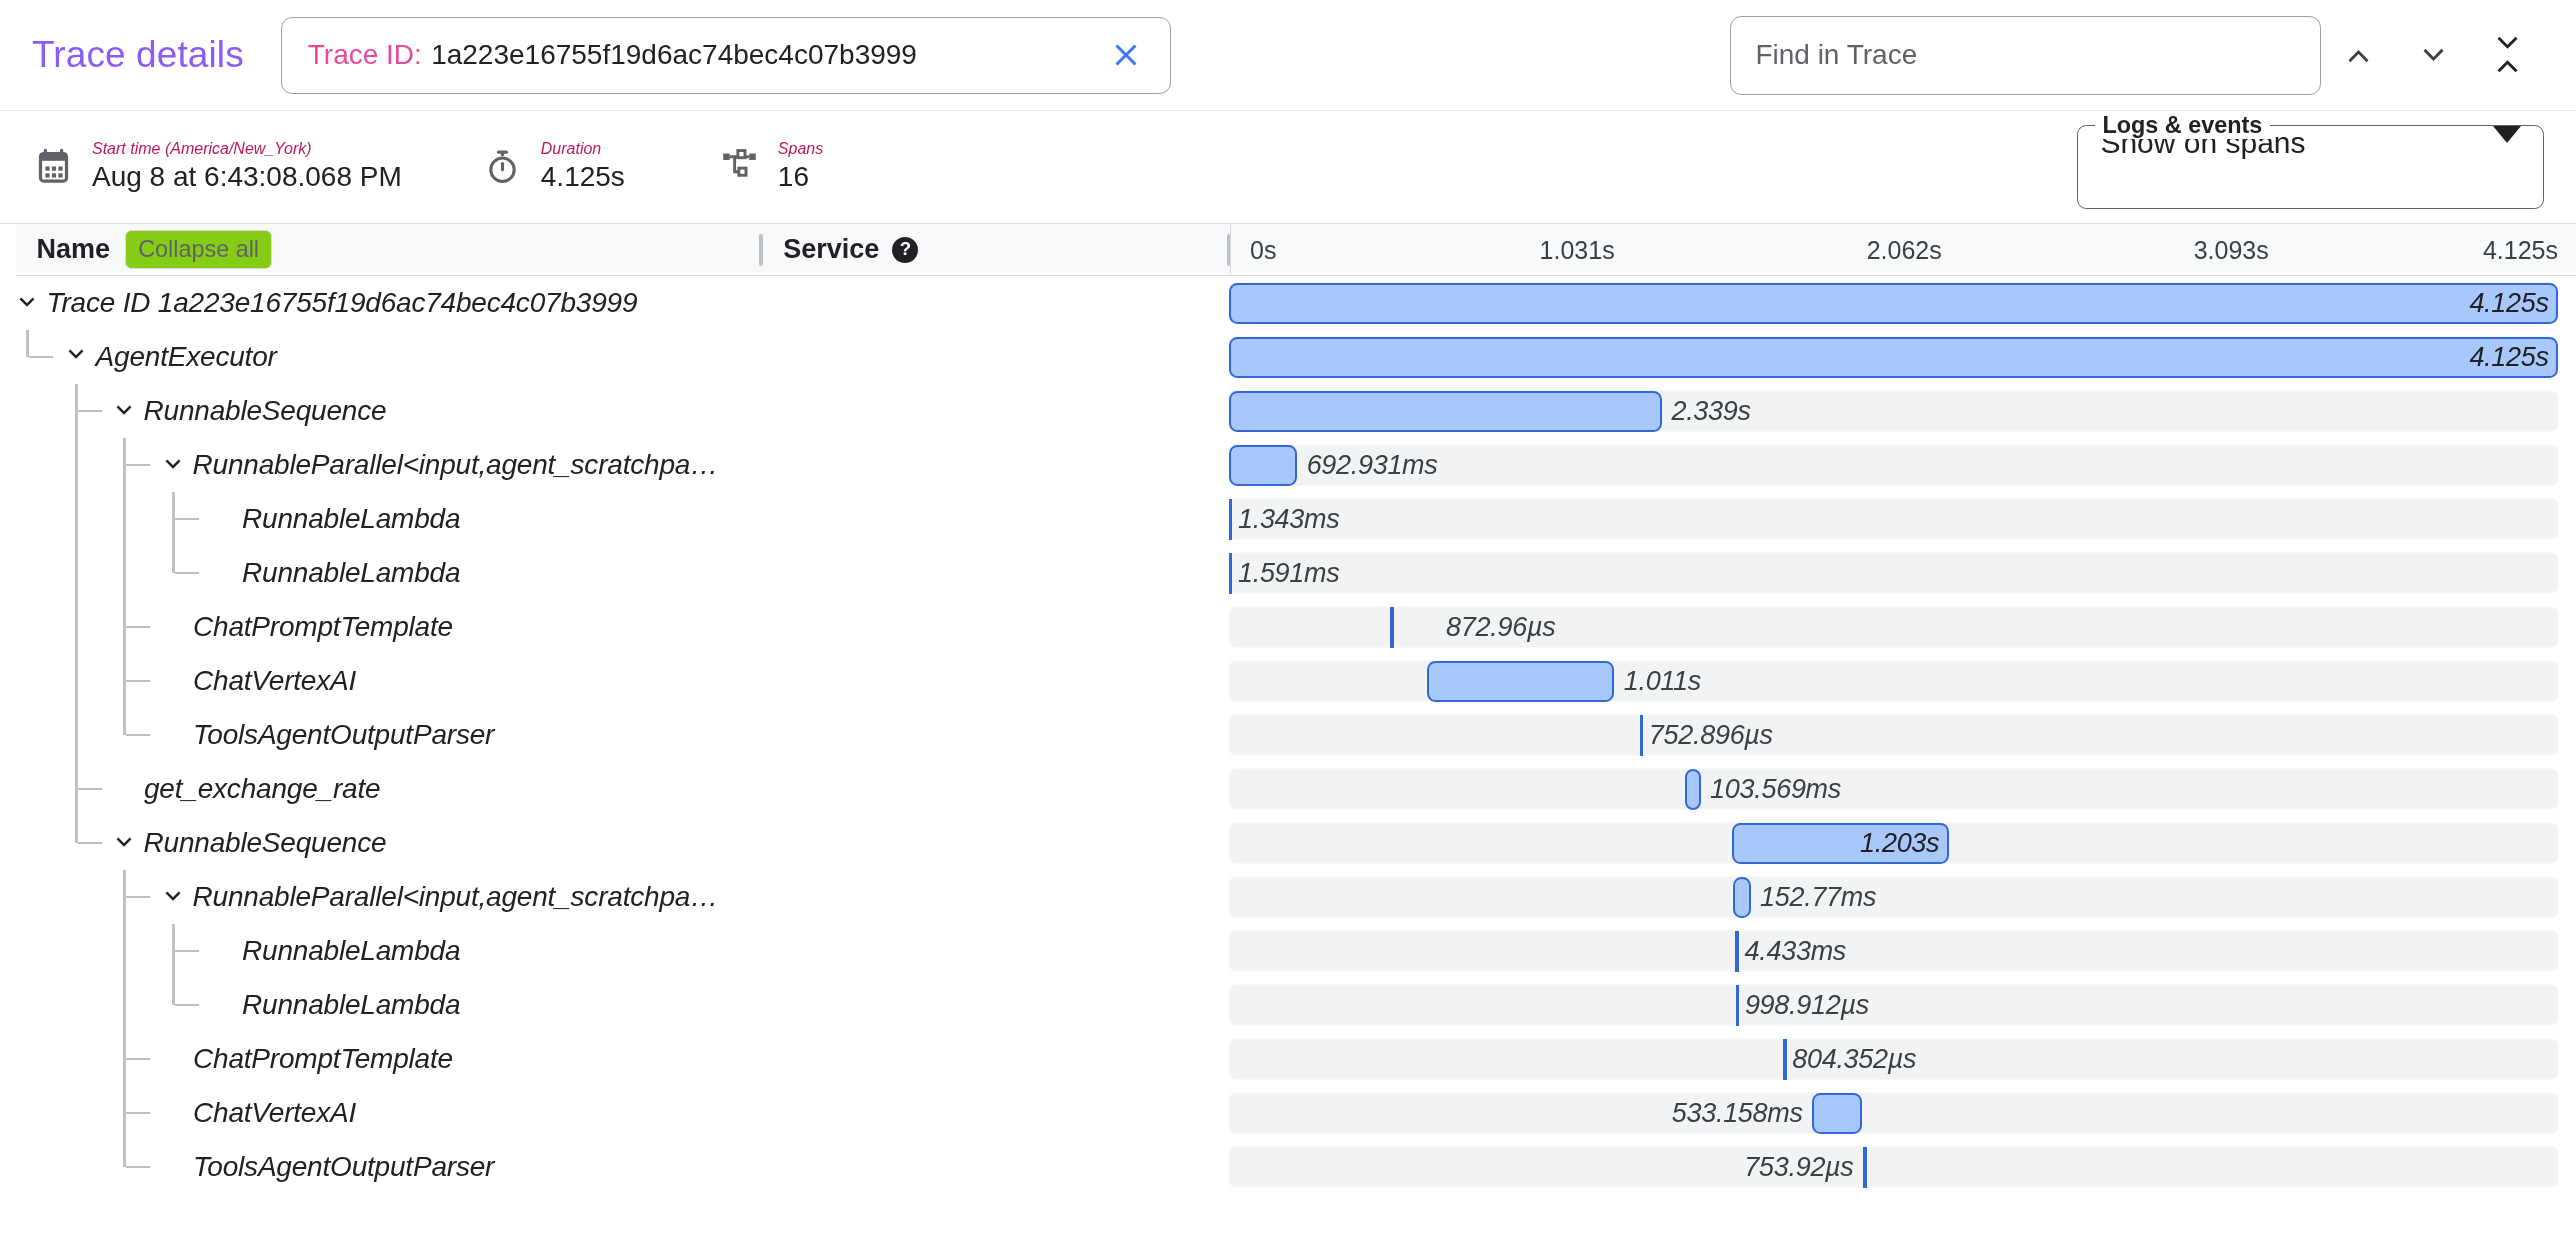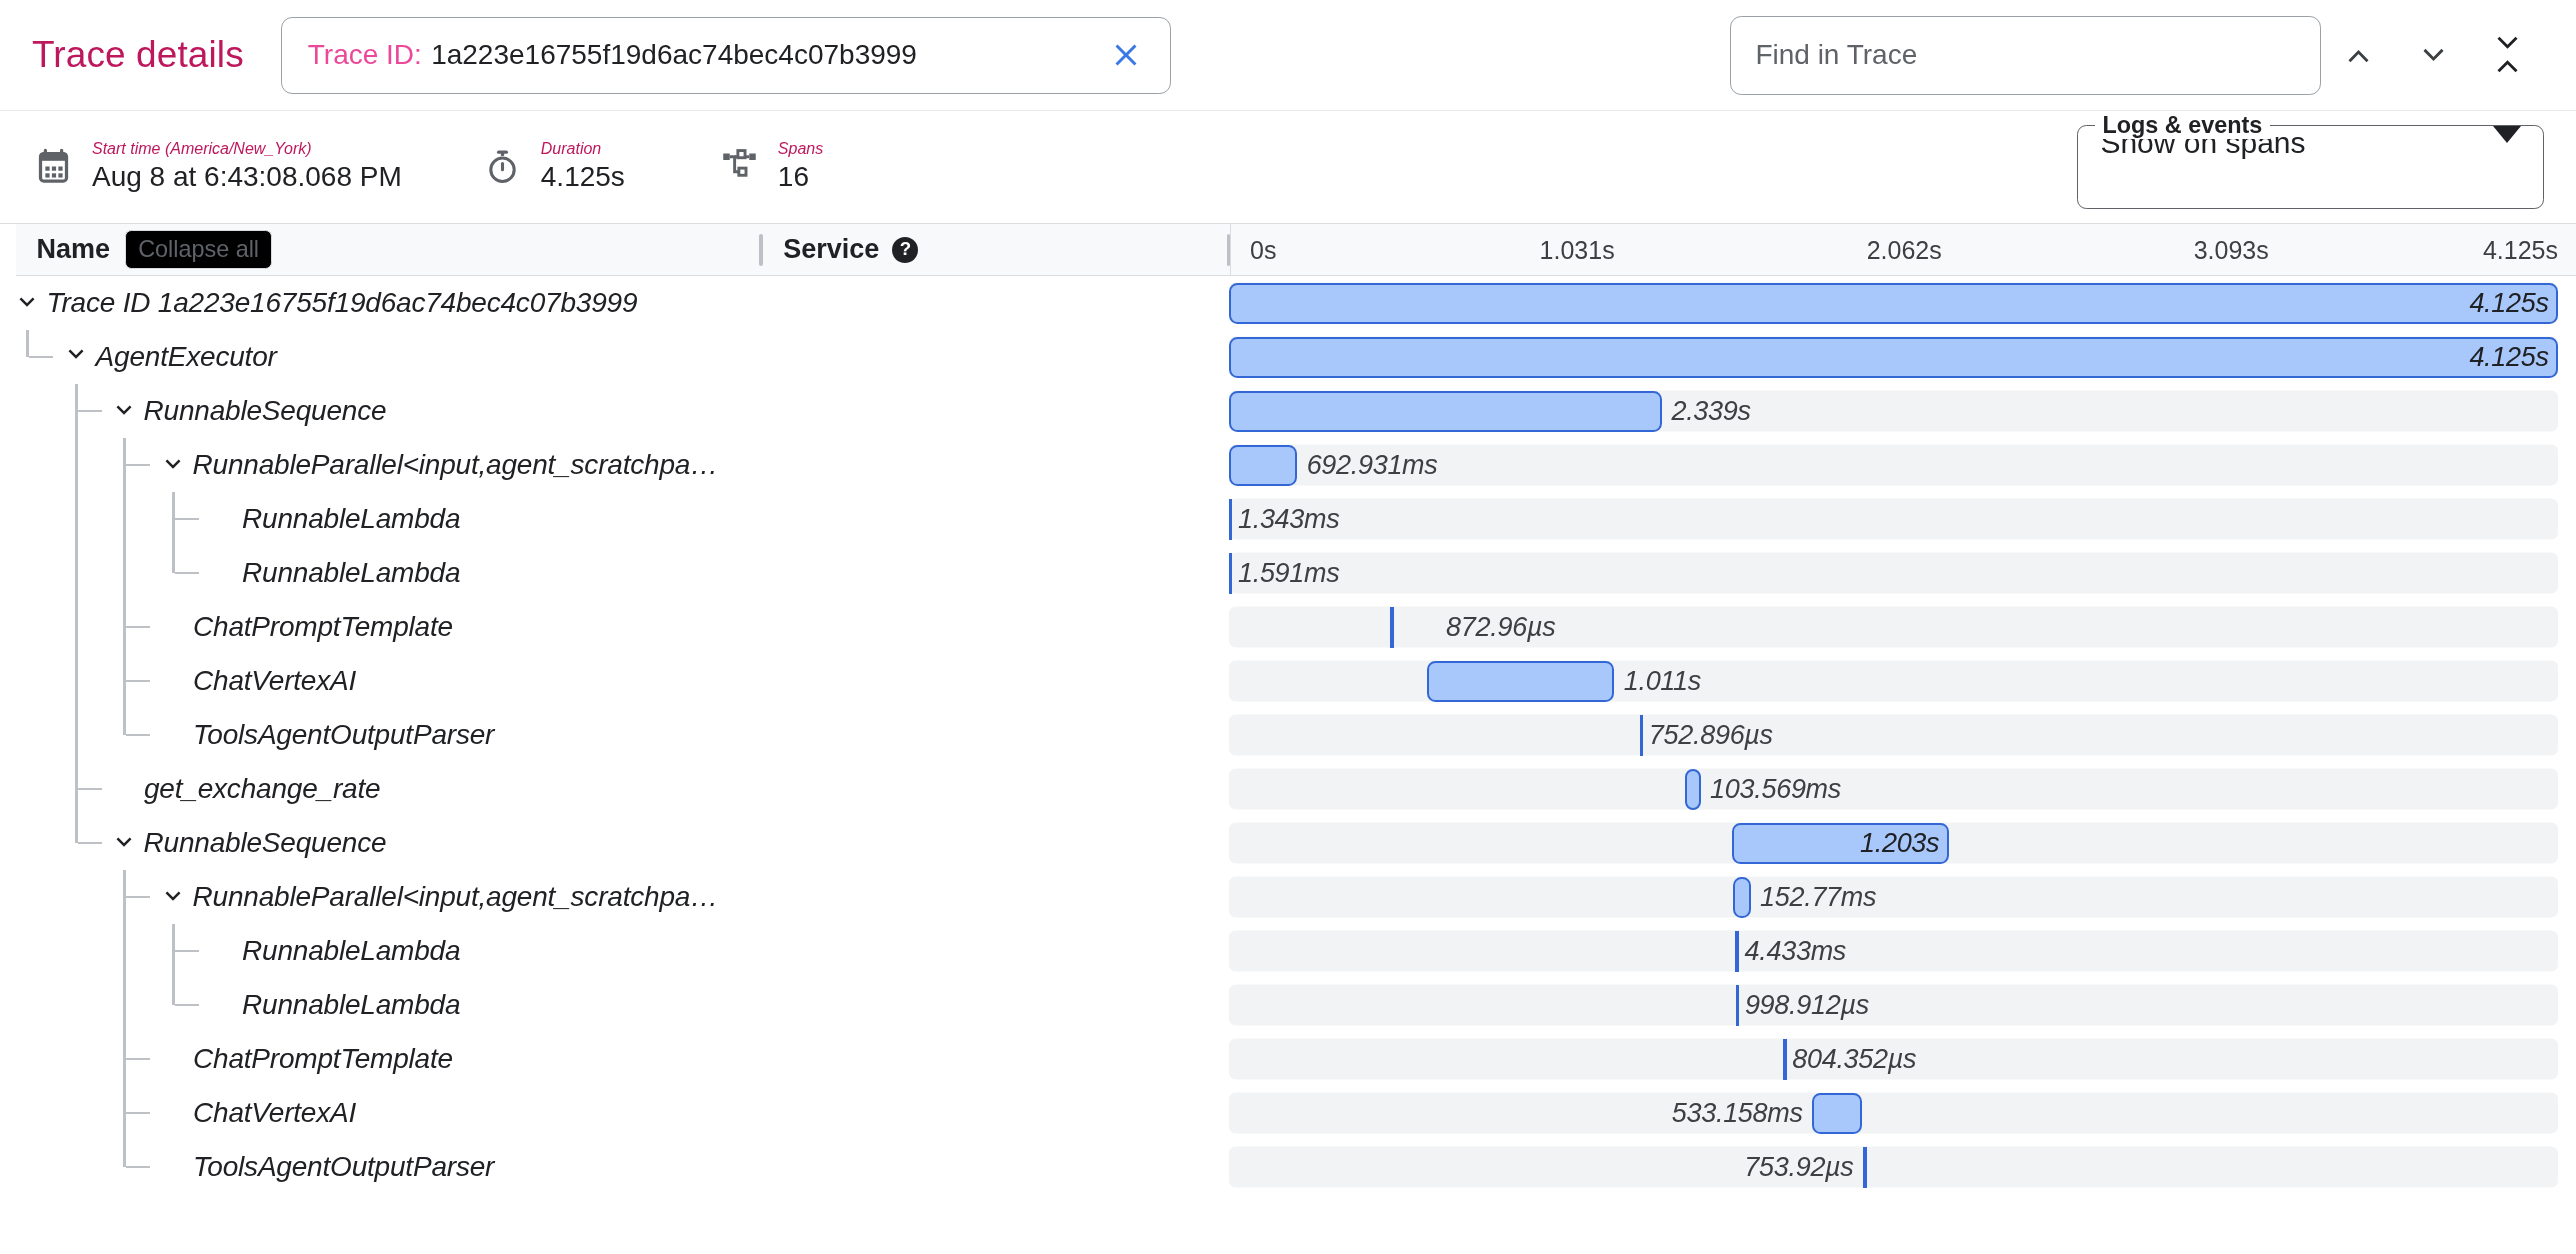--- a/index.html
+++ b/index.html
@@ -19,21 +19,21 @@
     display: flex;
     align-items: center;
     padding: 0 32px 0 32px;
     background: #fff;
     position: relative;
   }
   .page-title {
     font-size: 37px;
     font-weight: 400;
     letter-spacing: 0.1px;
-    color: #be185d;
+    color: #8b5cf6;
     white-space: nowrap;
     margin-right: 37px;
   }
   .traceid-field {
     width: 890px;
     height: 77px;
     border: 1.9px solid #9aa0a6;
     border-radius: 11.2px;
     display: flex;
     align-items: center;
@@ -189,21 +189,21 @@
     font-size: 27px;
     font-weight: 700;
     color: #202124;
   }
   .collapse-all {
     border: 0.9px solid #dadce0;
     border-radius: 6.5px;
     padding: 4.7px 12px;
     font-size: 23.4px;
     color: #5f6368;
-    background: #000000;
+    background: #84cc16;
     cursor: pointer;
     font-family: "Liberation Sans", sans-serif;
     line-height: 1.2;
   }
   .vdivider {
     width: 3.7px;
     height: 32px;
     background: #bdc1c6;
     border-radius: 1.9px;
     flex: none;

